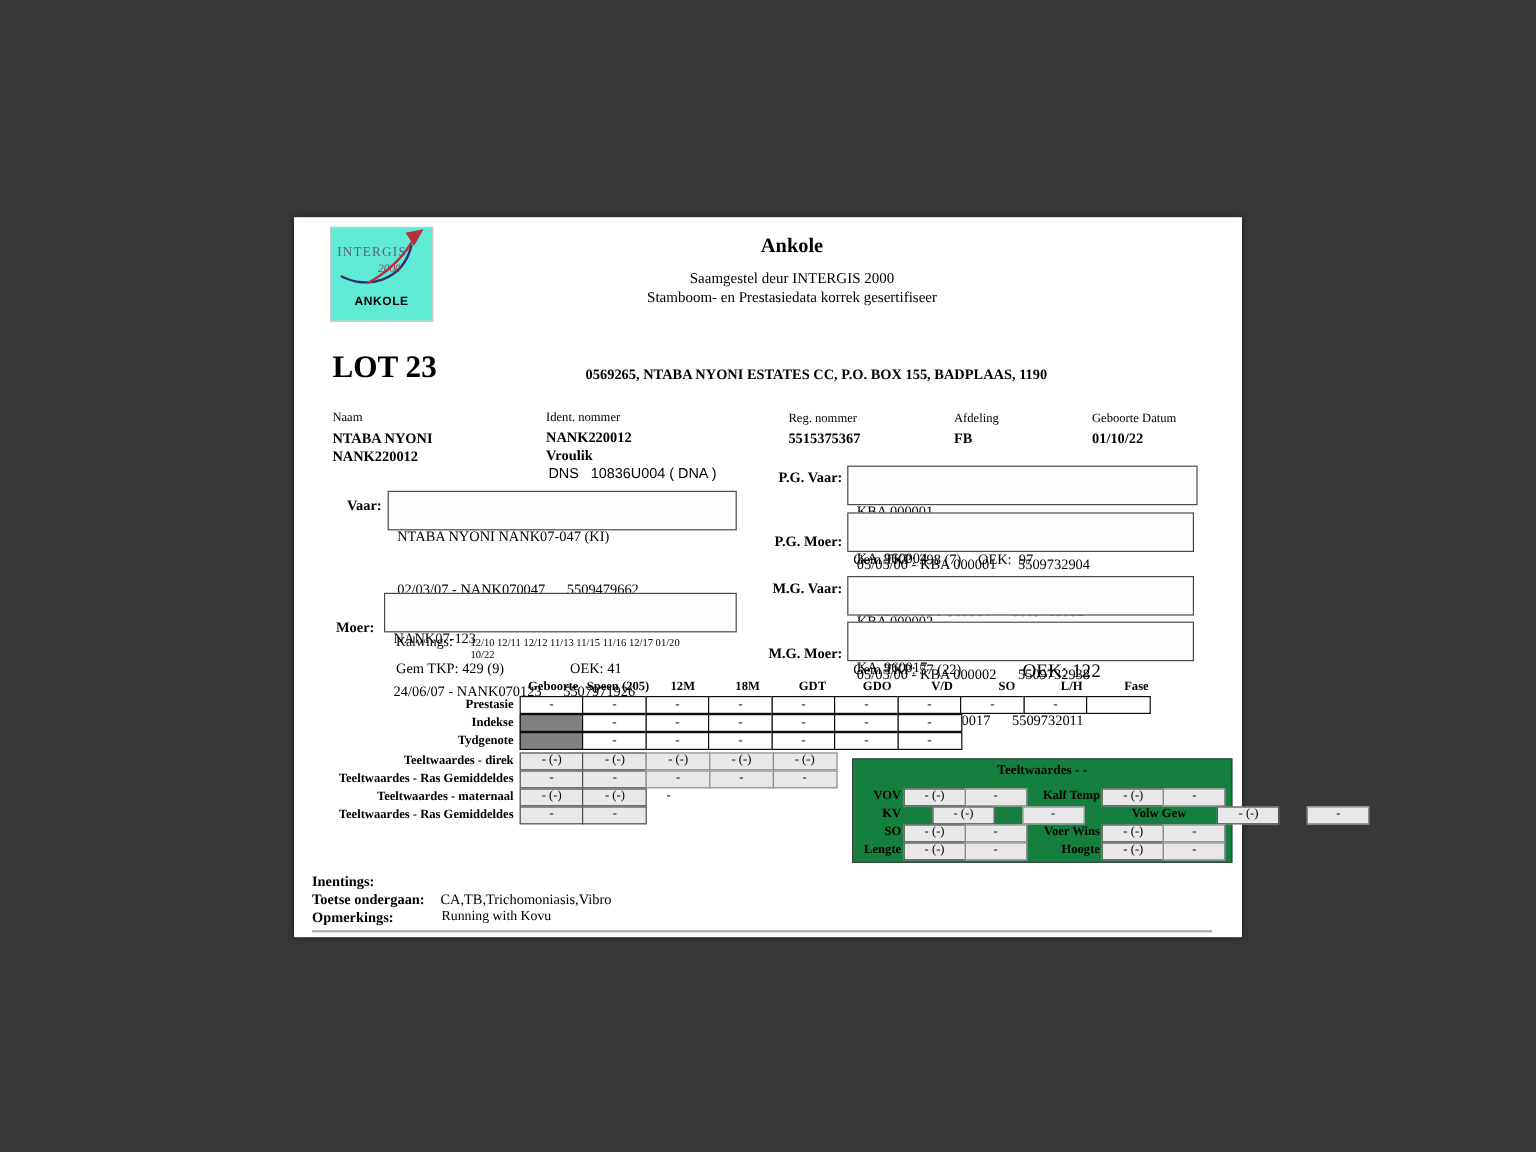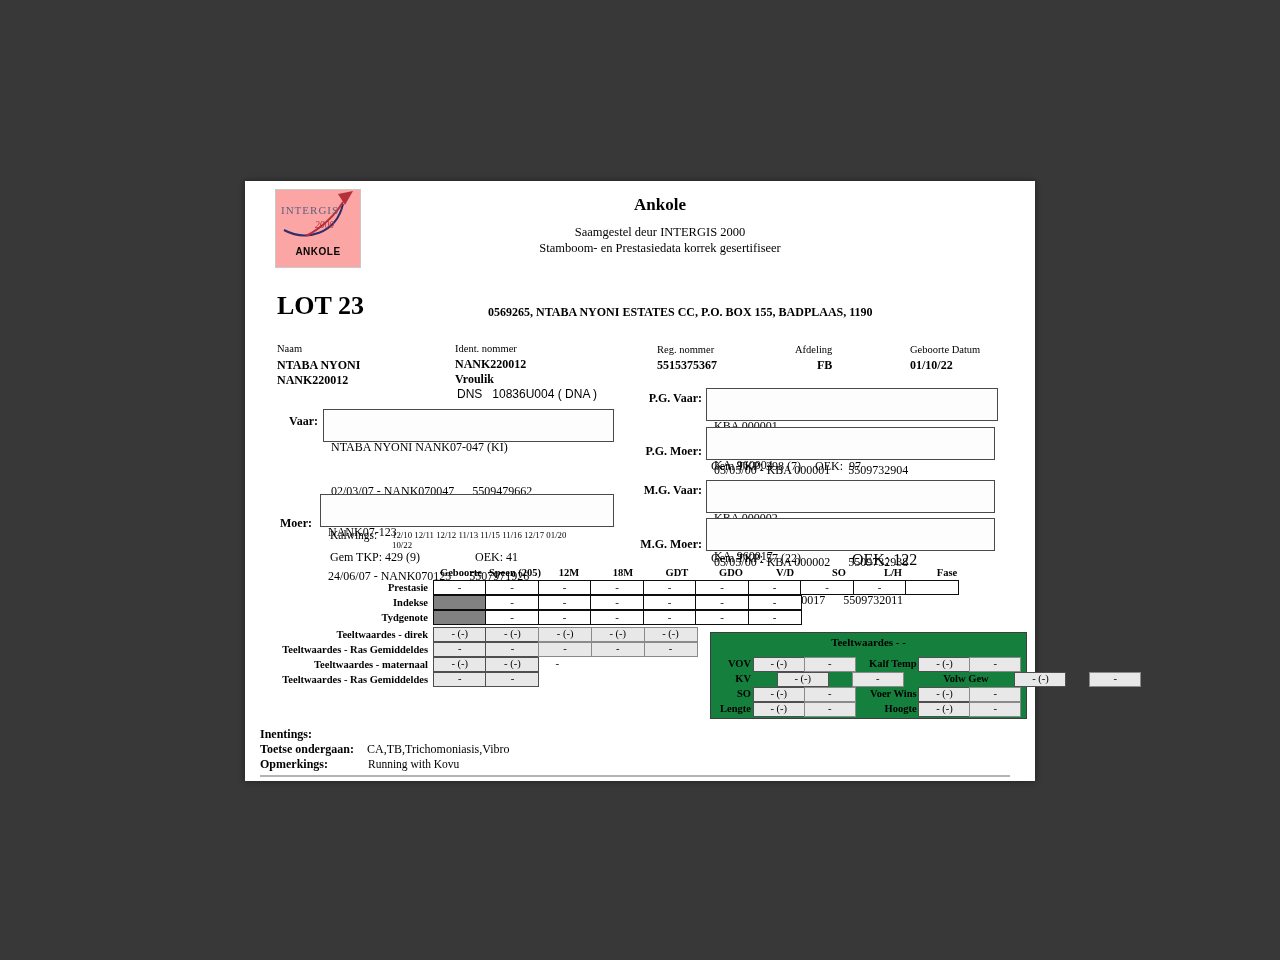--- a/index.html
+++ b/index.html
@@ -13,21 +13,21 @@
     position:absolute;left:245px;top:181px;width:790px;height:600px;
     background:#ffffff;box-shadow:0 0 6px rgba(0,0,0,.45);
   }
   .abs{position:absolute;}
   .b{font-weight:bold;}
   .ctr{text-align:center;}
   .pre{white-space:pre;}
   .sans{font-family:"Liberation Sans", sans-serif;}
 
   
-  .logo{left:30px;top:8px;width:84px;height:77px;border:1px solid #c9c9c9;background:#fca5a5;}
+  .logo{left:30px;top:8px;width:84px;height:77px;border:1px solid #c9c9c9;background:#5eead4;}
   .logo .brand{position:absolute;left:5px;top:14px;font-size:11px;letter-spacing:1px;color:#5f5f82;}
   .logo .year{position:absolute;left:39px;top:30px;font-size:9.5px;font-style:italic;color:#b5303a;}
   .logo .breed{position:absolute;left:0;right:0;top:56px;text-align:center;font-size:10px;font-weight:bold;letter-spacing:.5px;font-family:"Liberation Sans",sans-serif;}
 
   
   .pbox{position:absolute;border:1.5px solid #4a4a4a;background:#fdfdfd;
         font-size:12px;line-height:14.5px;padding:1px 0 0 7px;white-space:pre;}
   .plab{position:absolute;font-weight:bold;font-size:12px;text-align:right;}
 
   
@@ -86,21 +86,21 @@
 
   <div class="abs" style="left:210px;top:162px;font-size:10.5px;">Ident. nommer</div>
   <div class="abs b" style="left:210px;top:176px;font-size:12px;">NANK220012</div>
   <div class="abs b" style="left:210px;top:191px;font-size:12px;">Vroulik</div>
   <div class="abs sans pre" style="left:212px;top:206px;font-size:12px;">DNS   10836U004 ( DNA )</div>
 
   <div class="abs" style="left:412px;top:163px;font-size:10.5px;">Reg. nommer</div>
   <div class="abs b" style="left:412px;top:177px;font-size:12px;">5515375367</div>
 
   <div class="abs" style="left:550px;top:163px;font-size:10.5px;">Afdeling</div>
-  <div class="abs b" style="left:572px;top:177px;font-size:12px;">FB</div>
+  <div class="abs b" style="left:550px;top:177px;font-size:12px;">FB</div>
 
   <div class="abs" style="left:665px;top:163px;font-size:10.5px;">Geboorte Datum</div>
   <div class="abs b" style="left:665px;top:177px;font-size:12px;">01/10/22</div>
 
   <div class="plab" style="left:16px;top:233px;width:57px;">Vaar:</div>
   <div class="pbox" style="left:78px;top:228px;width:282px;height:30px;">
     <div>NTABA NYONI NANK07-047 (KI)</div>
     <div>02/03/07 - NANK070047      5509479662</div>
   </div>
 

